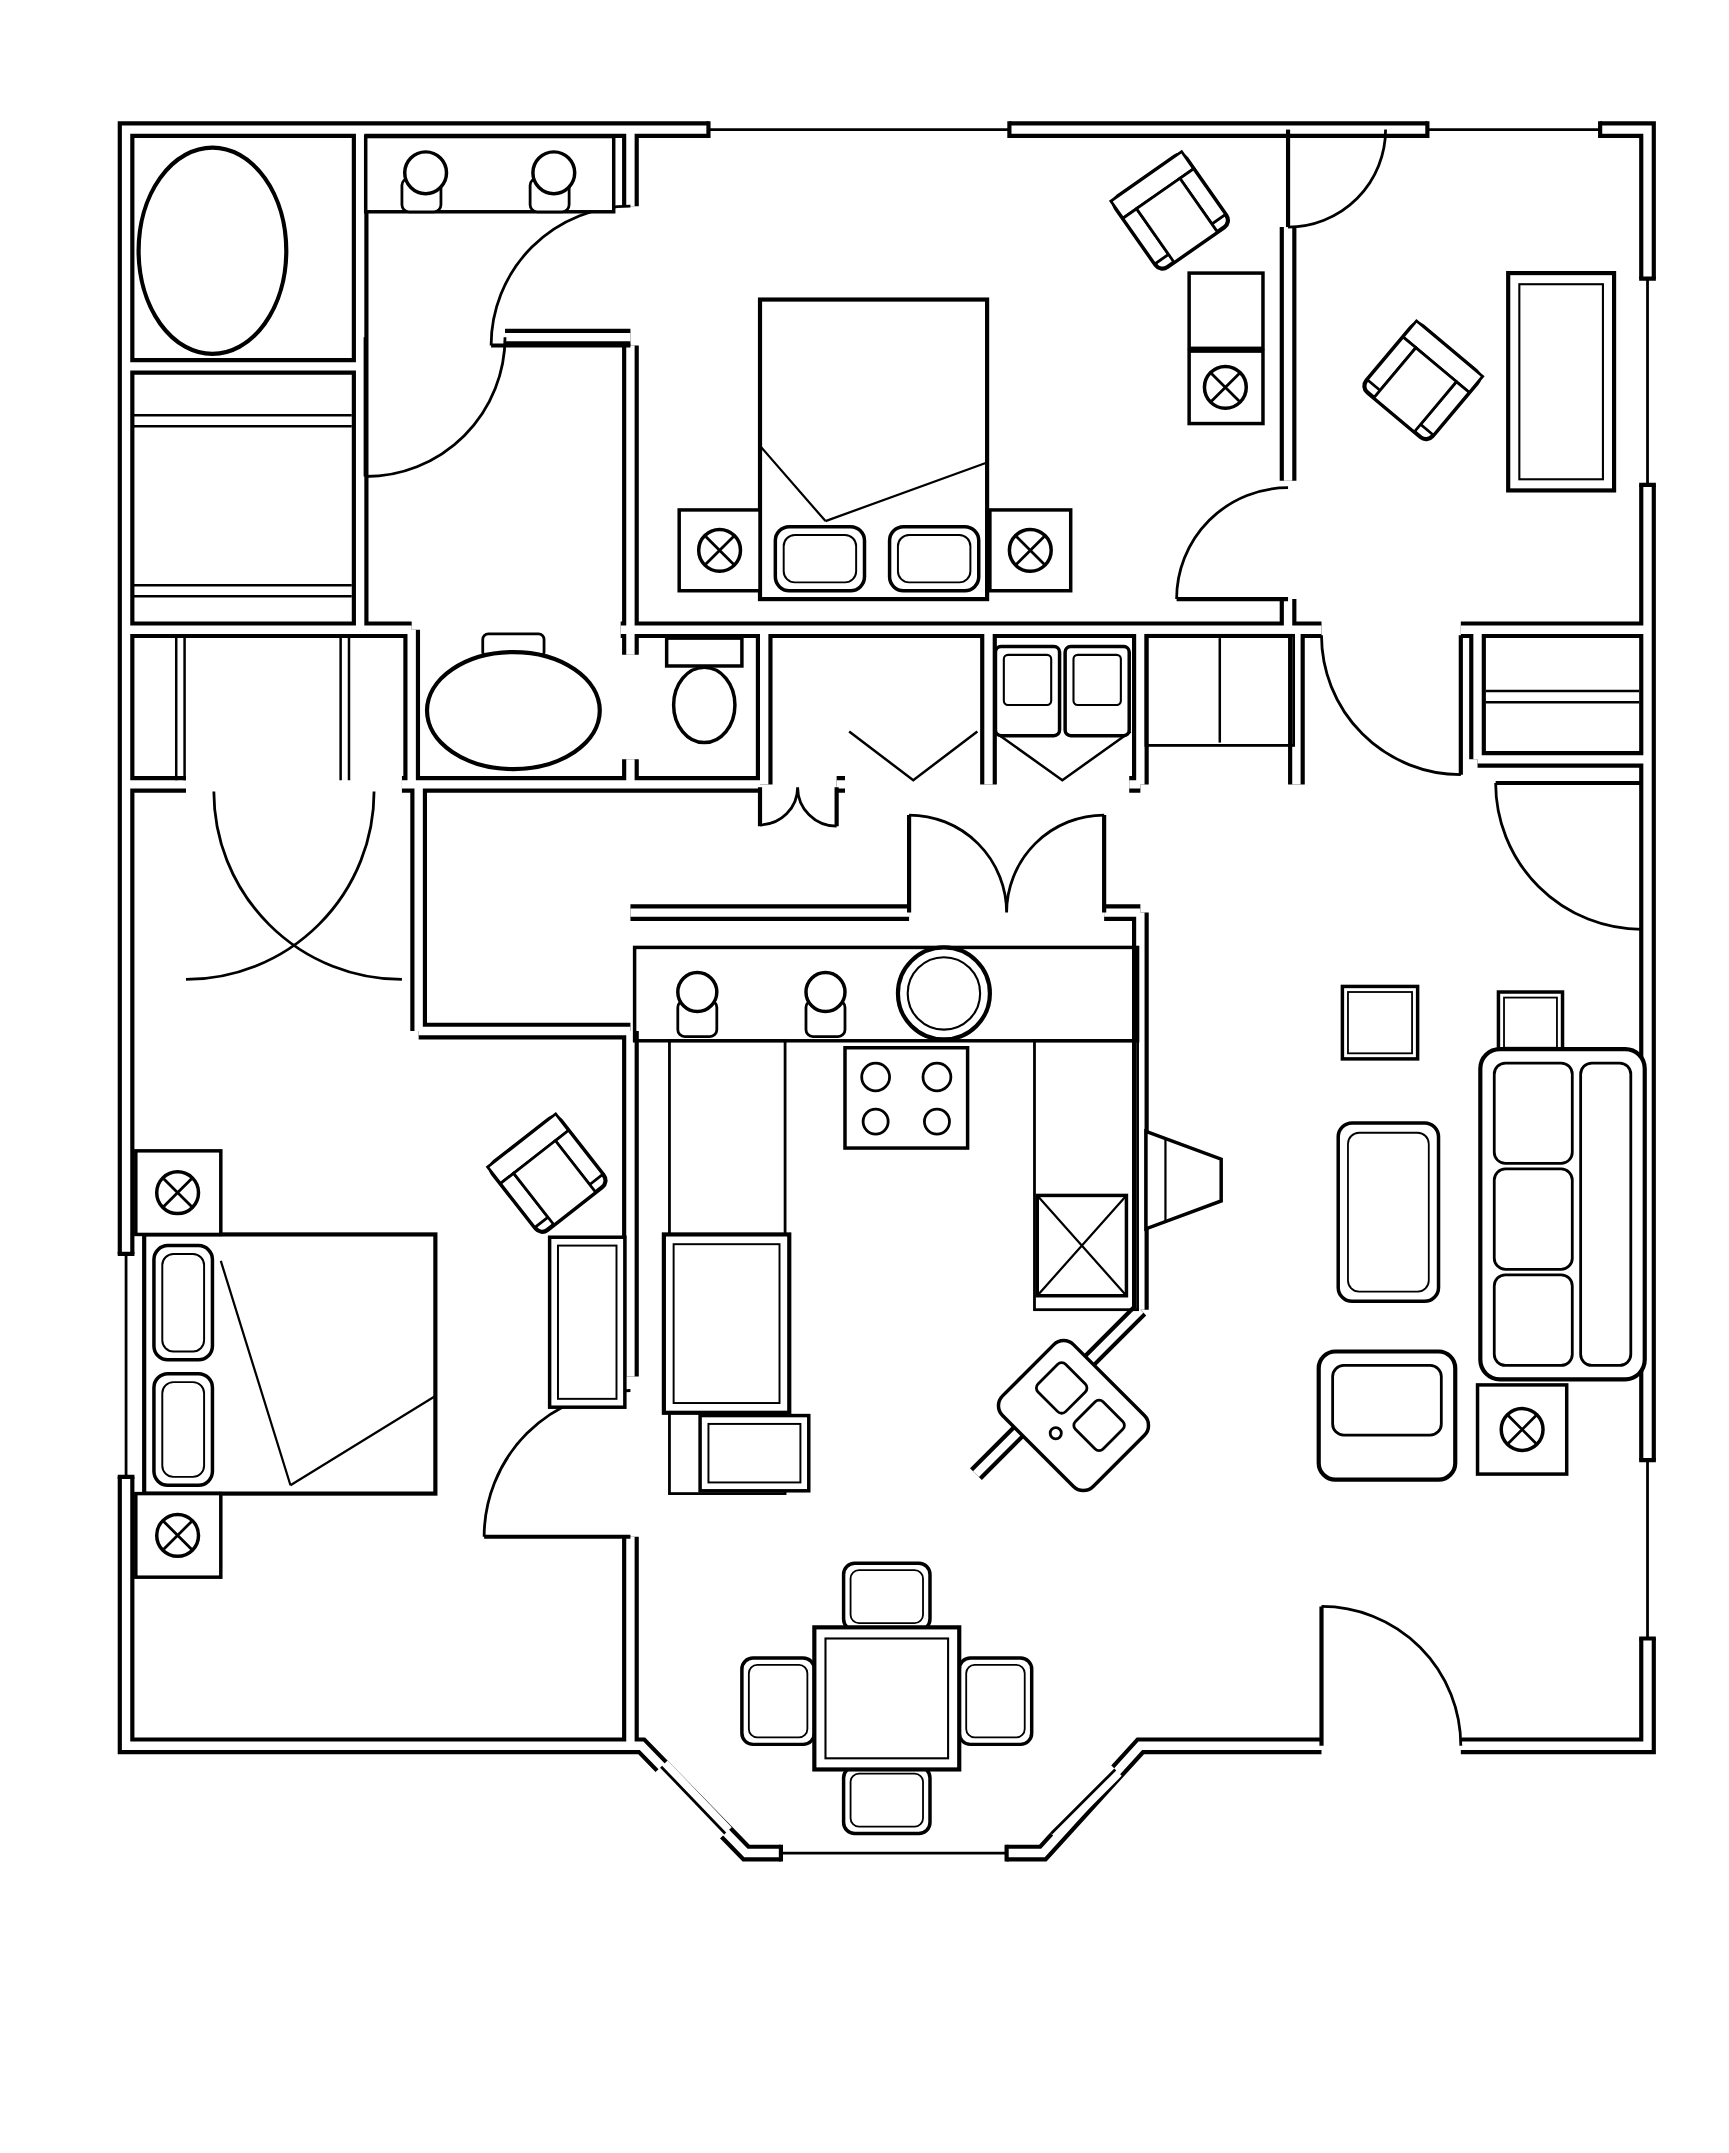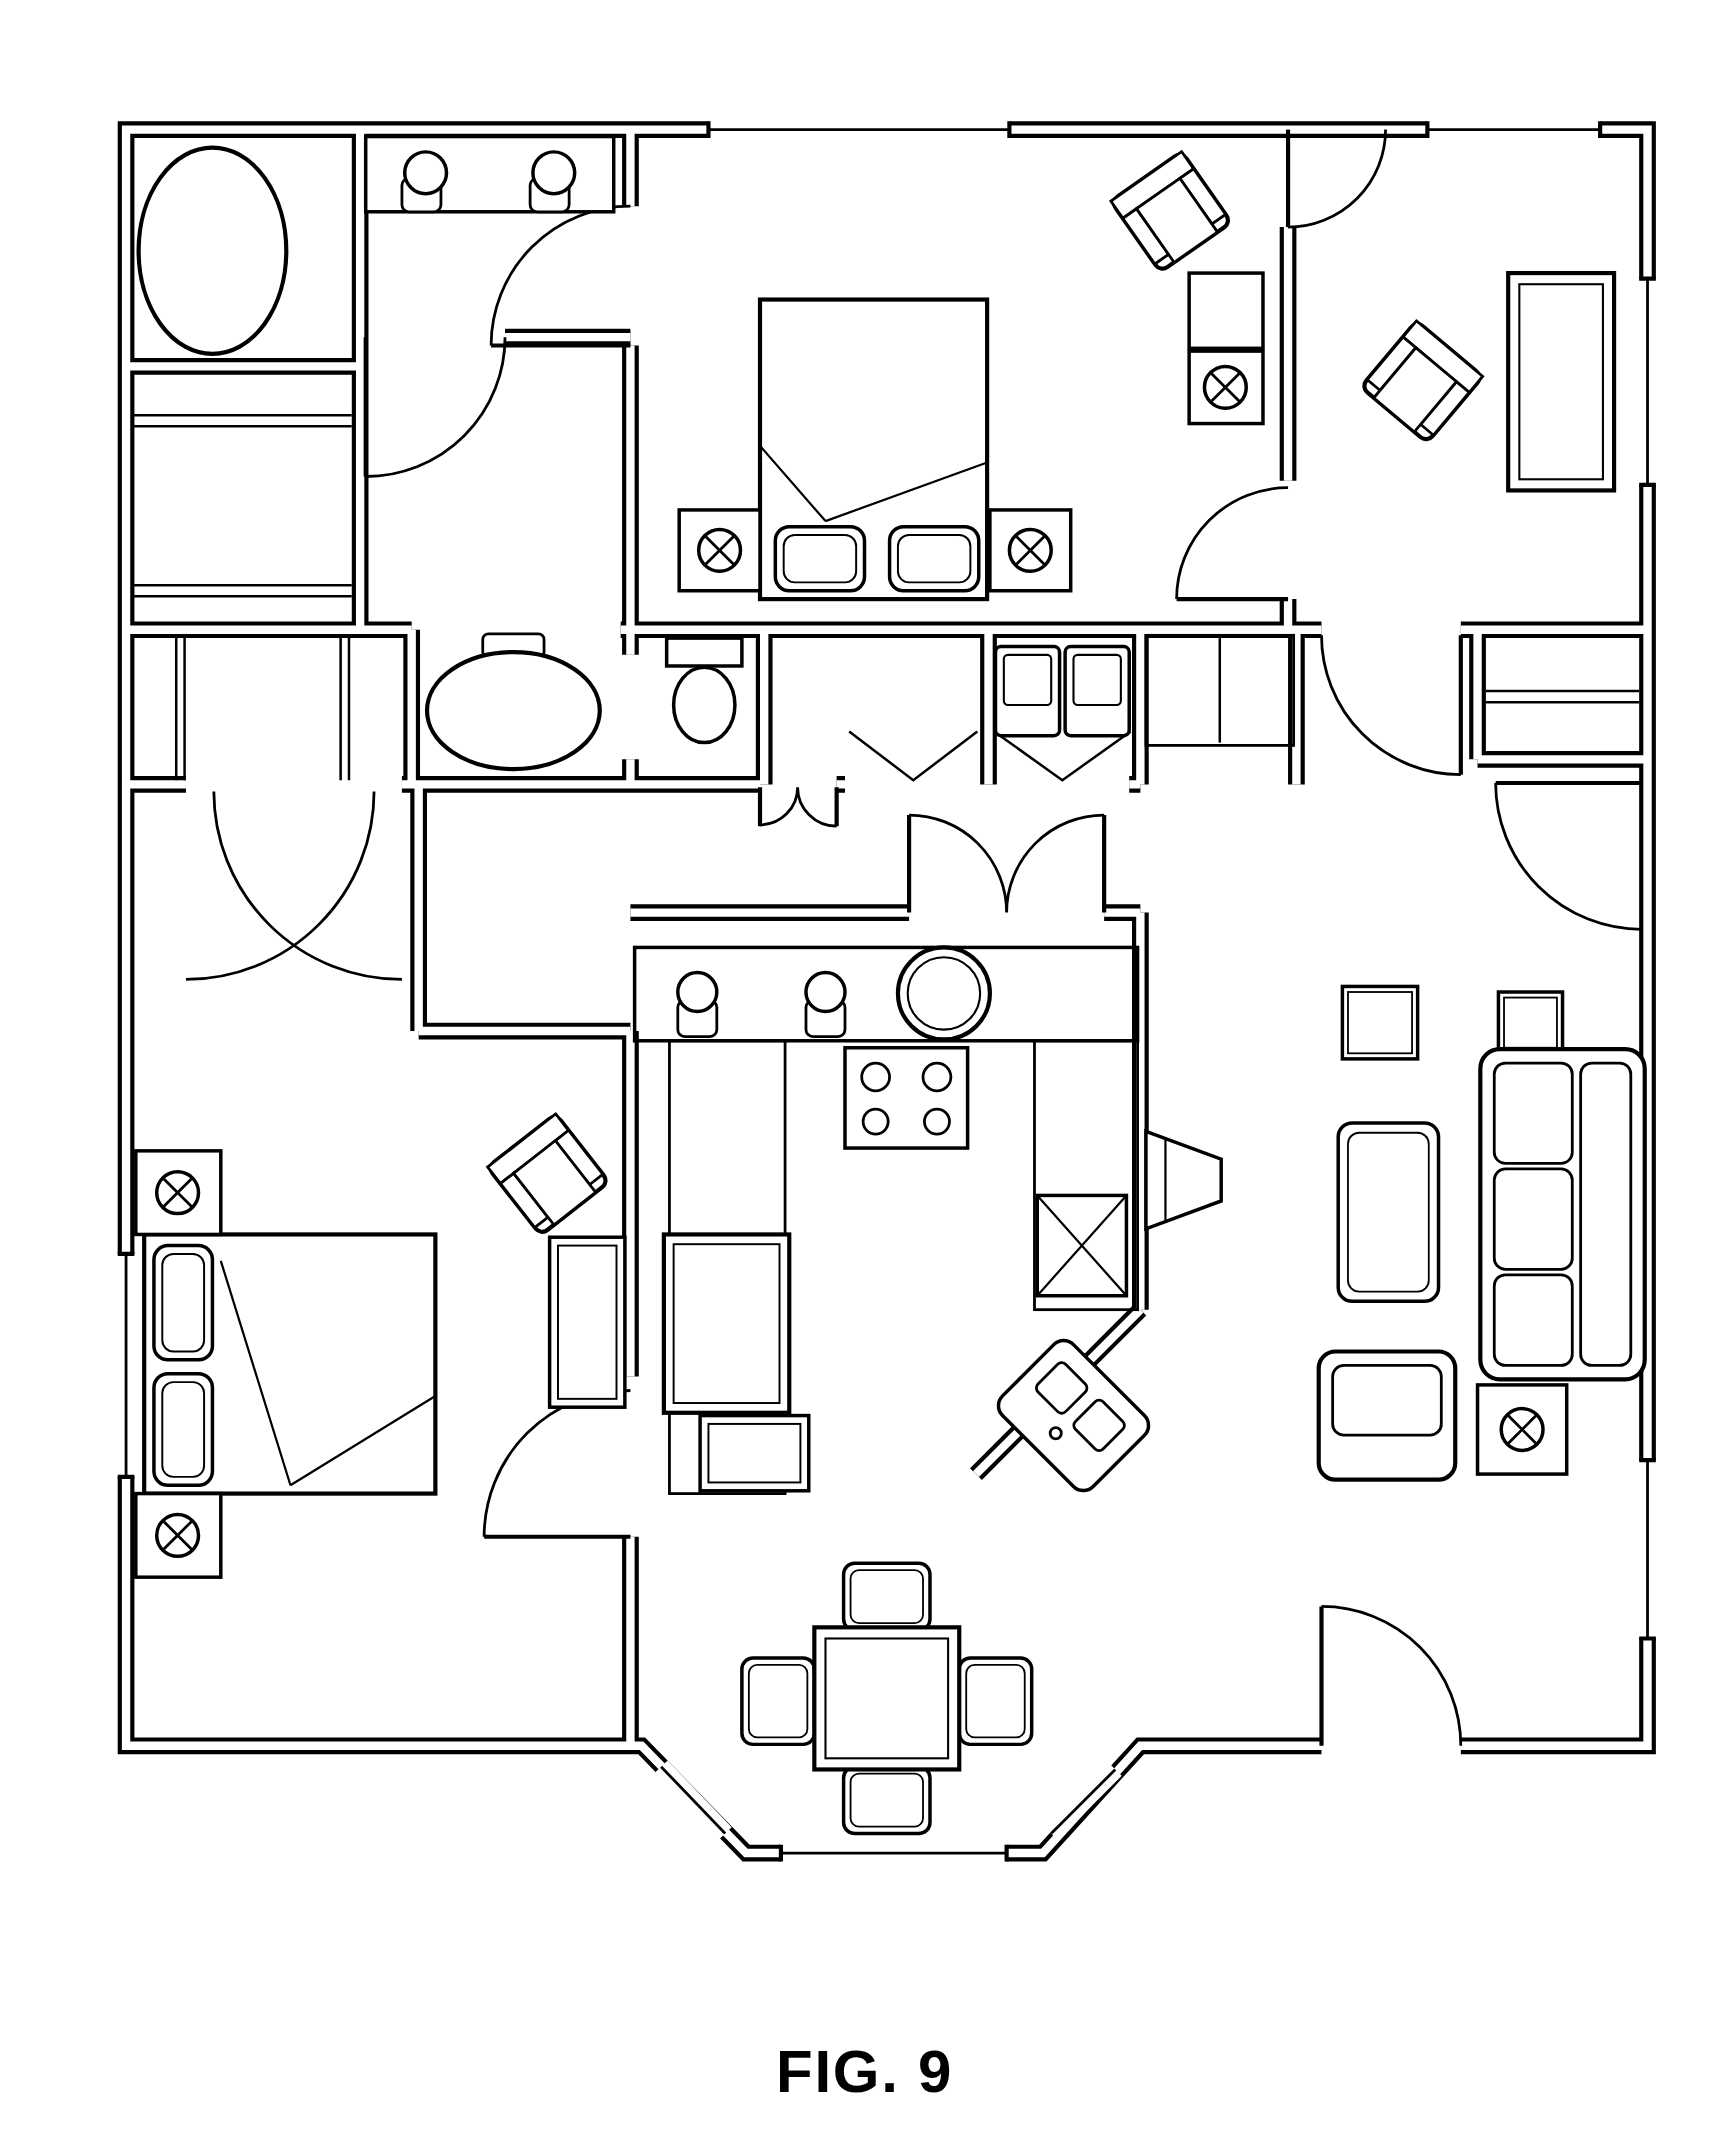--- a/index.html
+++ b/index.html
@@ -338,15 +338,14 @@
         </g>
         <g>
           <rect x="584" y="1168" width="104" height="102" stroke-width="3"></rect>
           <rect x="592" y="1176" width="88" height="86" stroke-width="1.5"></rect>
         </g>
       </g>
 
     </svg>
   </div>
 
-  <div class="caption">FIG. 9</div>
 </div>
 
 
 </body></html>

